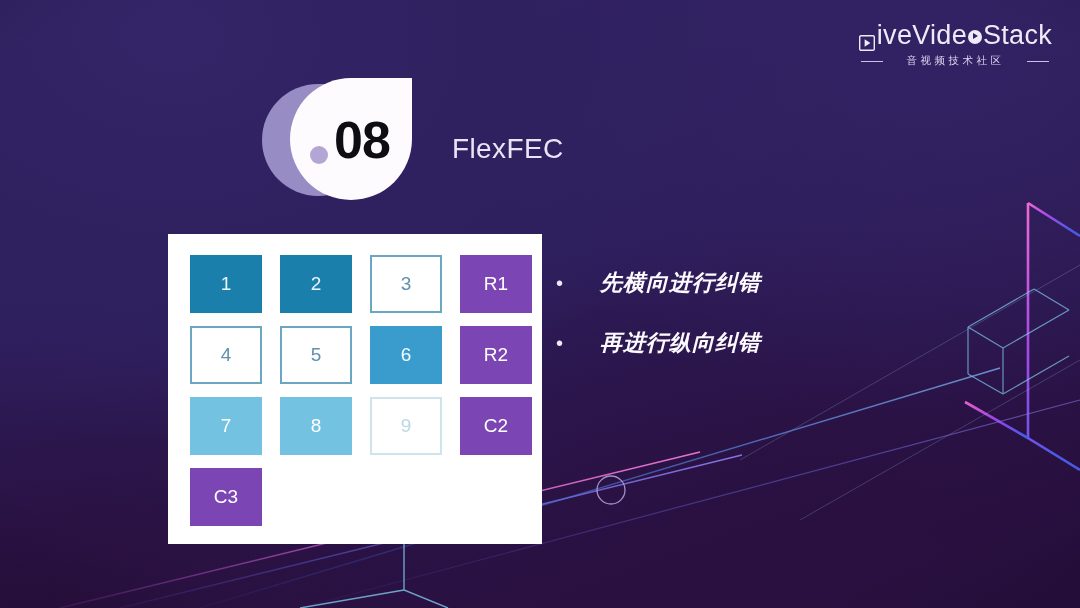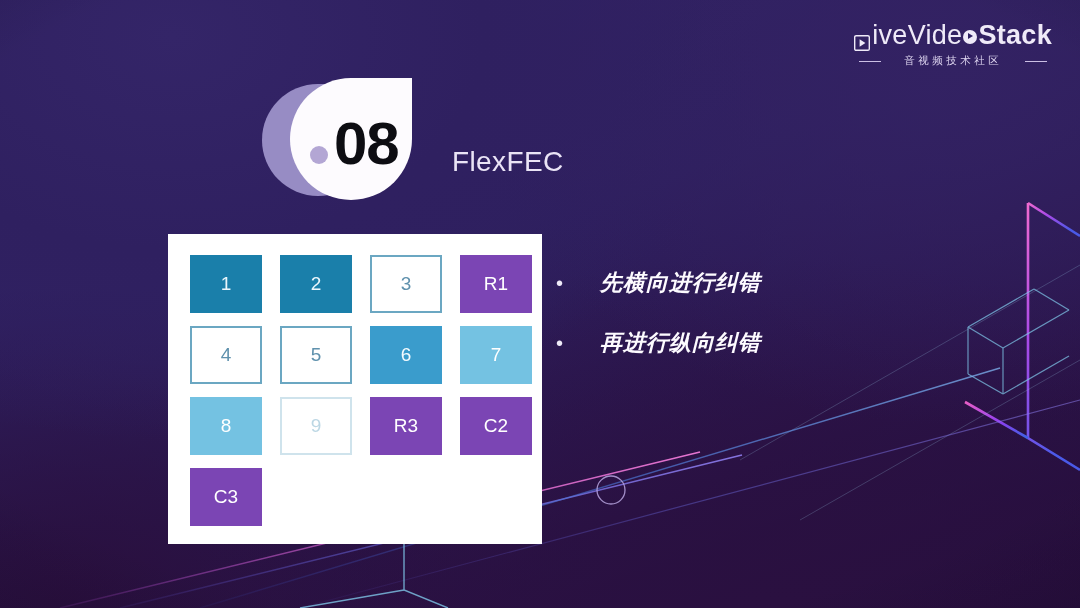--- a/index.html
+++ b/index.html
@@ -72,21 +72,21 @@
     margin: 0 1px;
   }
   .logo-o::after {
     content: "";
     position: absolute;
     left: 5px; top: 3.5px;
     border-left: 5px solid #2e2063;
     border-top: 3.5px solid transparent;
     border-bottom: 3.5px solid transparent;
   }
-  .logo-stack { font-weight: bold; }
+  .logo-stack { font-weight: normal; }
   .logo-sub {
     margin-top: 5px;
     font-size: 10.5px;
     letter-spacing: 3.5px;
     color: #ddd4ef;
     display: flex;
     align-items: center;
     justify-content: center;
     gap: 23px;
     white-space: nowrap;
@@ -123,29 +123,29 @@
   .badge-dot {
     position: absolute;
     left: 48px; top: 68px;
     width: 18px; height: 18px;
     border-radius: 50%;
     background: #b3a6d4;
   }
   .badge-num {
     position: absolute;
     left: 72px; top: 36px;
-    font-size: 60px;
+    font-size: 52px;
     font-weight: bold;
     color: #0d0d12;
     letter-spacing: -1px;
     line-height: 1;
   }
   .section-title {
     position: absolute;
-    left: 452px; top: 146px;
+    left: 452px; top: 133px;
     font-size: 28px;
     color: #eae4f6;
     letter-spacing: 0.4px;
     white-space: nowrap;
   }
 
   
   .panel {
     position: absolute;
     left: 168px; top: 234px;
@@ -315,25 +315,25 @@
   <div class="panel">
     <div class="grid">
       <div class="cell dark">1</div>
       <div class="cell dark">2</div>
       <div class="cell out">3</div>
       <div class="cell purple">R1</div>
 
       <div class="cell out">4</div>
       <div class="cell out">5</div>
       <div class="cell mid">6</div>
+      <div class="cell purple">R2</div>
 
       <div class="cell light">7</div>
       <div class="cell light">8</div>
       <div class="cell out-faint">9</div>
-      <div class="cell purple">R3</div>
 
       <div class="cell purple">C2</div>
       <div class="cell purple">C3</div>
       <div class="cell empty"></div>
     </div>
   </div>
 
   <div class="bullets">
     <div class="bullet-row">
       <span class="bullet-dot">•</span>

